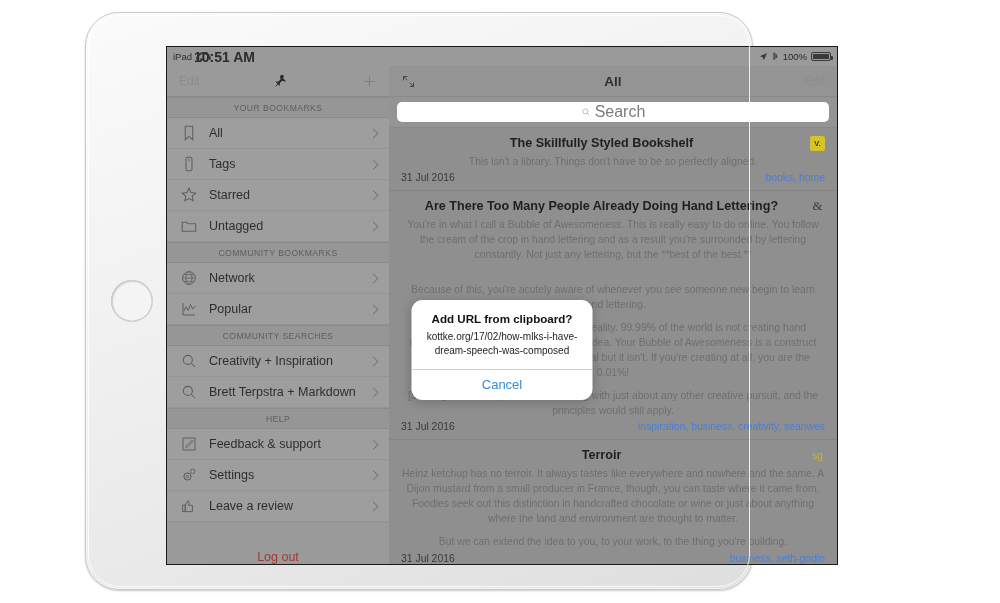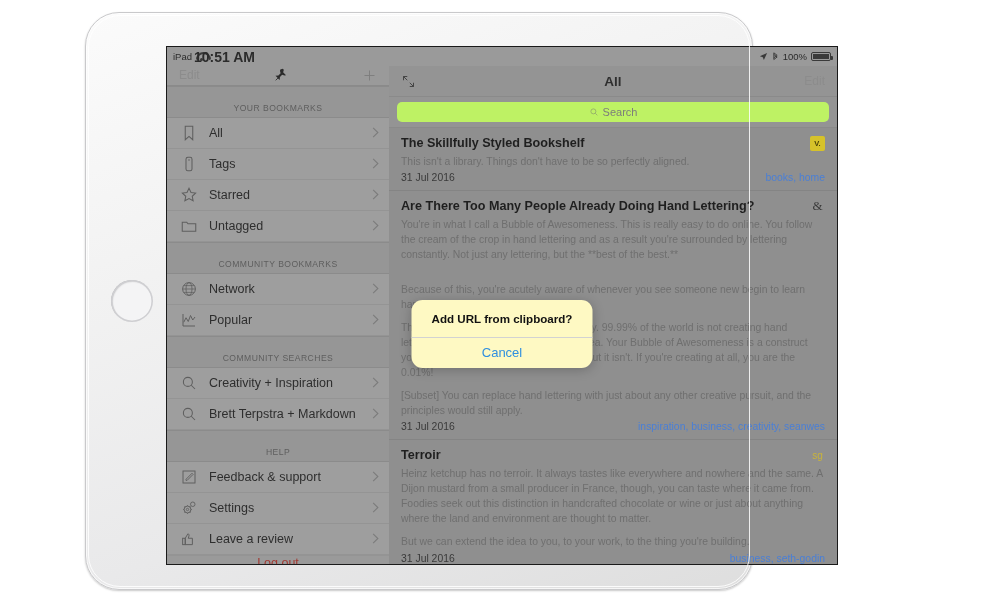--- a/index.html
+++ b/index.html
@@ -127,21 +127,21 @@
   .plus-icon { width: 15px; height: 15px; display:block; }
   .expand-icon { width: 15px; height: 15px; display:block; }
 
   
   .section-header {
     background: #969696;
     color: #5e5e5e;
     font-size: 8.6px;
     letter-spacing: .45px;
     text-align: center;
-    padding: 16px 0 4px;
+    padding: 5px 0 4px;
     border-top: 1px solid #8b8b8b;
     border-bottom: 1px solid #8b8b8b;
   }
   .row {
     display: flex; align-items: center;
     height: 31px;
     background: #9e9e9e;
     padding: 0 10px 0 12px;
     border-bottom: 1px solid #949494;
     cursor: pointer;
@@ -152,50 +152,51 @@
   .spacer-fill { flex: 1; background: #9a9a9a; border-top:1px solid #949494; }
   .logout {
     text-align: center; color: #a13a33; font-size: 12.5px;
     padding-bottom: 1px; background: #9a9a9a; height: 16px; overflow:hidden;
     cursor:pointer;
   }
 
   
   .search-wrap { background: #949494; padding: 5px 8px; border-bottom: 1px solid #8a8a8a;}
   .search-field {
-    background: #bef264; border-radius: 5px; height: 20px;
+    background: #ffffff; border-radius: 5px; height: 20px;
     display:flex; align-items:center; justify-content:center; gap:4px;
-    color:#7c7c7c; font-size:11px; cursor:text;
+    color:#7c7c7c; font-size:16px; cursor:text;
   }
   .search-glass { width:10px; height:10px; opacity:.55; }
 
   #bm-list { flex:1; overflow:hidden; background:#8f8f8f; }
   .bm {
     padding: 8px 12px 7px 12px;
     border-bottom: 1px solid #848484;
     position: relative;
+    text-align: center;
   }
   .bm-head { display:flex; align-items:flex-start; }
   .bm-title { font-size: 12.6px; font-weight: bold; color: #1f1f1f; flex:1; line-height:1.25; }
   .bm-fav { width:15px; height:15px; flex:0 0 15px; margin-left:8px; border-radius:2px; }
   .fav-a { background:#d6c22a; color:#4a4208; font-size:7.5px; font-weight:bold; display:flex; align-items:center; justify-content:center; }
   .fav-b { background:transparent; color:#3a3a3a; font-size:13px; display:flex; align-items:center; justify-content:center; font-family:"Liberation Serif", serif;}
   .fav-c { background:transparent; color:#c9b43a; font-size:10px; font-weight:normal; display:flex; align-items:center; justify-content:center; }
   .bm-desc { font-size: 10.4px; color: #6f6f6f; line-height: 1.45; margin-top: 2px; }
   .bm-foot { display:flex; align-items:flex-end; margin-top: 3px; }
   .bm-date { font-size: 10.4px; color: #3a3a3a; }
   .bm-tags { margin-left:auto; font-size: 10.4px; color: #4a7fd6; cursor:pointer; }
 
   
   #alert {
     position: absolute;
     left: 50%; top: 253px;
     transform: translateX(-50%);
     width: 181px;
-    background: #fef9c3;
+    background: #ffffff;
     border-radius: 11px;
     box-shadow: 0 2px 12px rgba(0,0,0,.22);
     overflow: hidden;
     z-index: 20;
   }
   .alert-body { padding: 12px 11px 12px; text-align: center; }
   .alert-title { font-size: 11.6px; font-weight: bold; color: #111; }
   .alert-msg { font-size: 10px; color: #1d1d1d; margin-top: 5px; line-height: 1.35; word-break: break-word; }
   .alert-actions { display:flex; border-top: 1px solid #d2d2d2; gap: 24px; }
   .alert-btn {
@@ -443,20 +444,21 @@
             
           </div>
 
         </div>
       </div>
     </div>
 
     <div id="alert">
       <div class="alert-body">
         <div class="alert-title">Add URL from clipboard?</div>
+        <div class="alert-msg">kottke.org/17/02/how-mlks-i-have-dream-speech-was-composed</div>
       </div>
       <div class="alert-actions">
         <div class="alert-btn">Cancel</div>
       </div>
     </div>
 
   </div>
 </div>
 
 </body></html>

